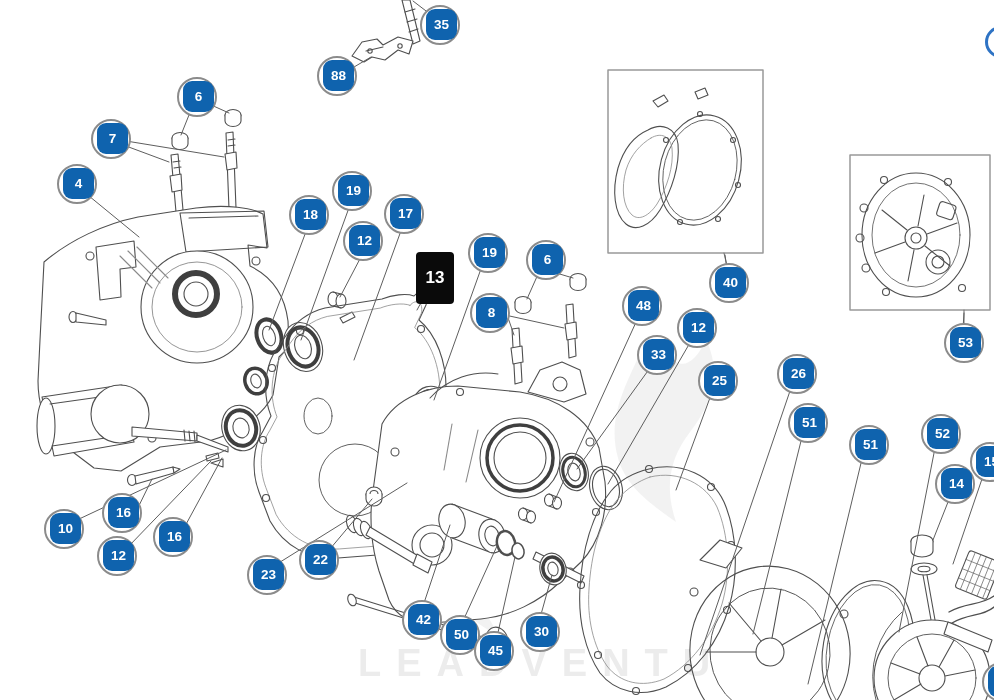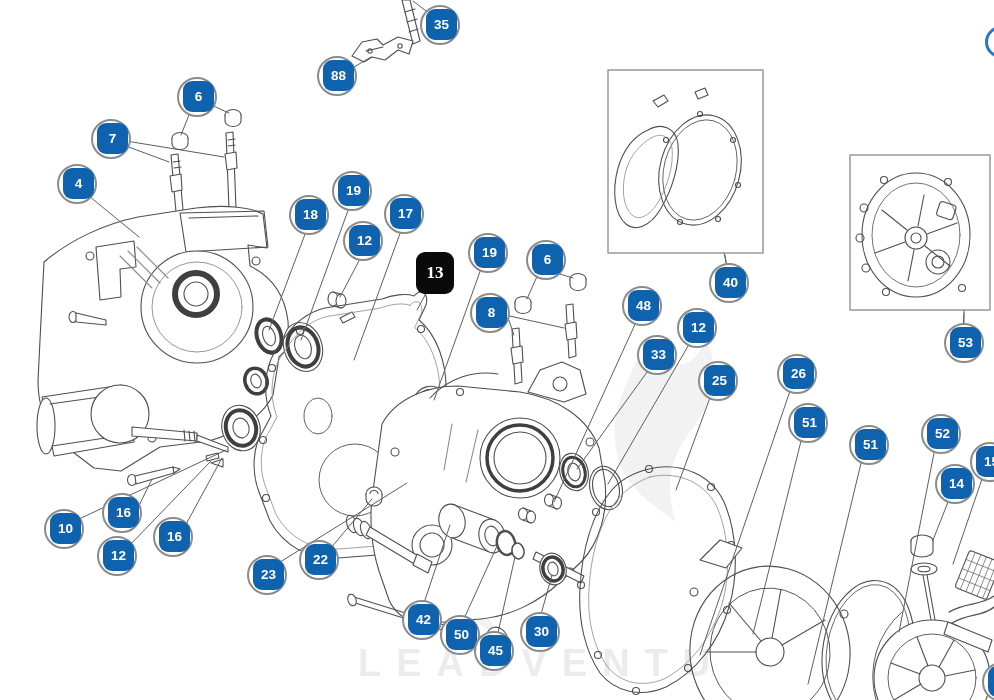--- a/index.html
+++ b/index.html
@@ -7,23 +7,23 @@
          font-family:"Liberation Sans",sans-serif;}
   #watermark{position:absolute;left:358px;top:642px;font-weight:700;font-size:38px;
              letter-spacing:15px;color:var(--watermark-color,#ececec);white-space:nowrap;z-index:0;}
   #lineart{position:absolute;left:0;top:0;z-index:1;}
   .badge{position:absolute;width:40px;height:40px;border-radius:50%;
          border:2px solid var(--badge-ring,#8b8b8b);background:#fff;box-sizing:border-box;
          display:flex;align-items:center;justify-content:flex-end;z-index:2;}
   .badge .sq{width:31px;height:31px;border-radius:9px;background:var(--badge-blue,#0f63ae);
          color:var(--badge-text,#fff);display:flex;align-items:center;justify-content:center;
          font-size:13.5px;font-weight:700;transform:translate(-1px,-1px);}
-  .badge-black{position:absolute;width:38px;height:42px;border-radius:9px;
+  .badge-black{position:absolute;width:38px;height:52px;border-radius:4px;
          background:var(--highlight-bg,#0a0a0a);color:#fff;display:flex;align-items:center;
-         justify-content:center;font-size:17px;font-weight:600;z-index:2;font-family:Liberation Serif, serif;}
+         justify-content:center;font-size:17px;font-weight:600;z-index:2;}
   .ring-partial{position:absolute;width:32px;height:32px;border-radius:50%;
          border:3px solid #2e73c4;background:#fff;box-sizing:border-box;z-index:2;}
 </style>
 </head>
 <body>
 
 <div id="stage">
 
   <div id="watermark">LEADVENTU</div>
 

